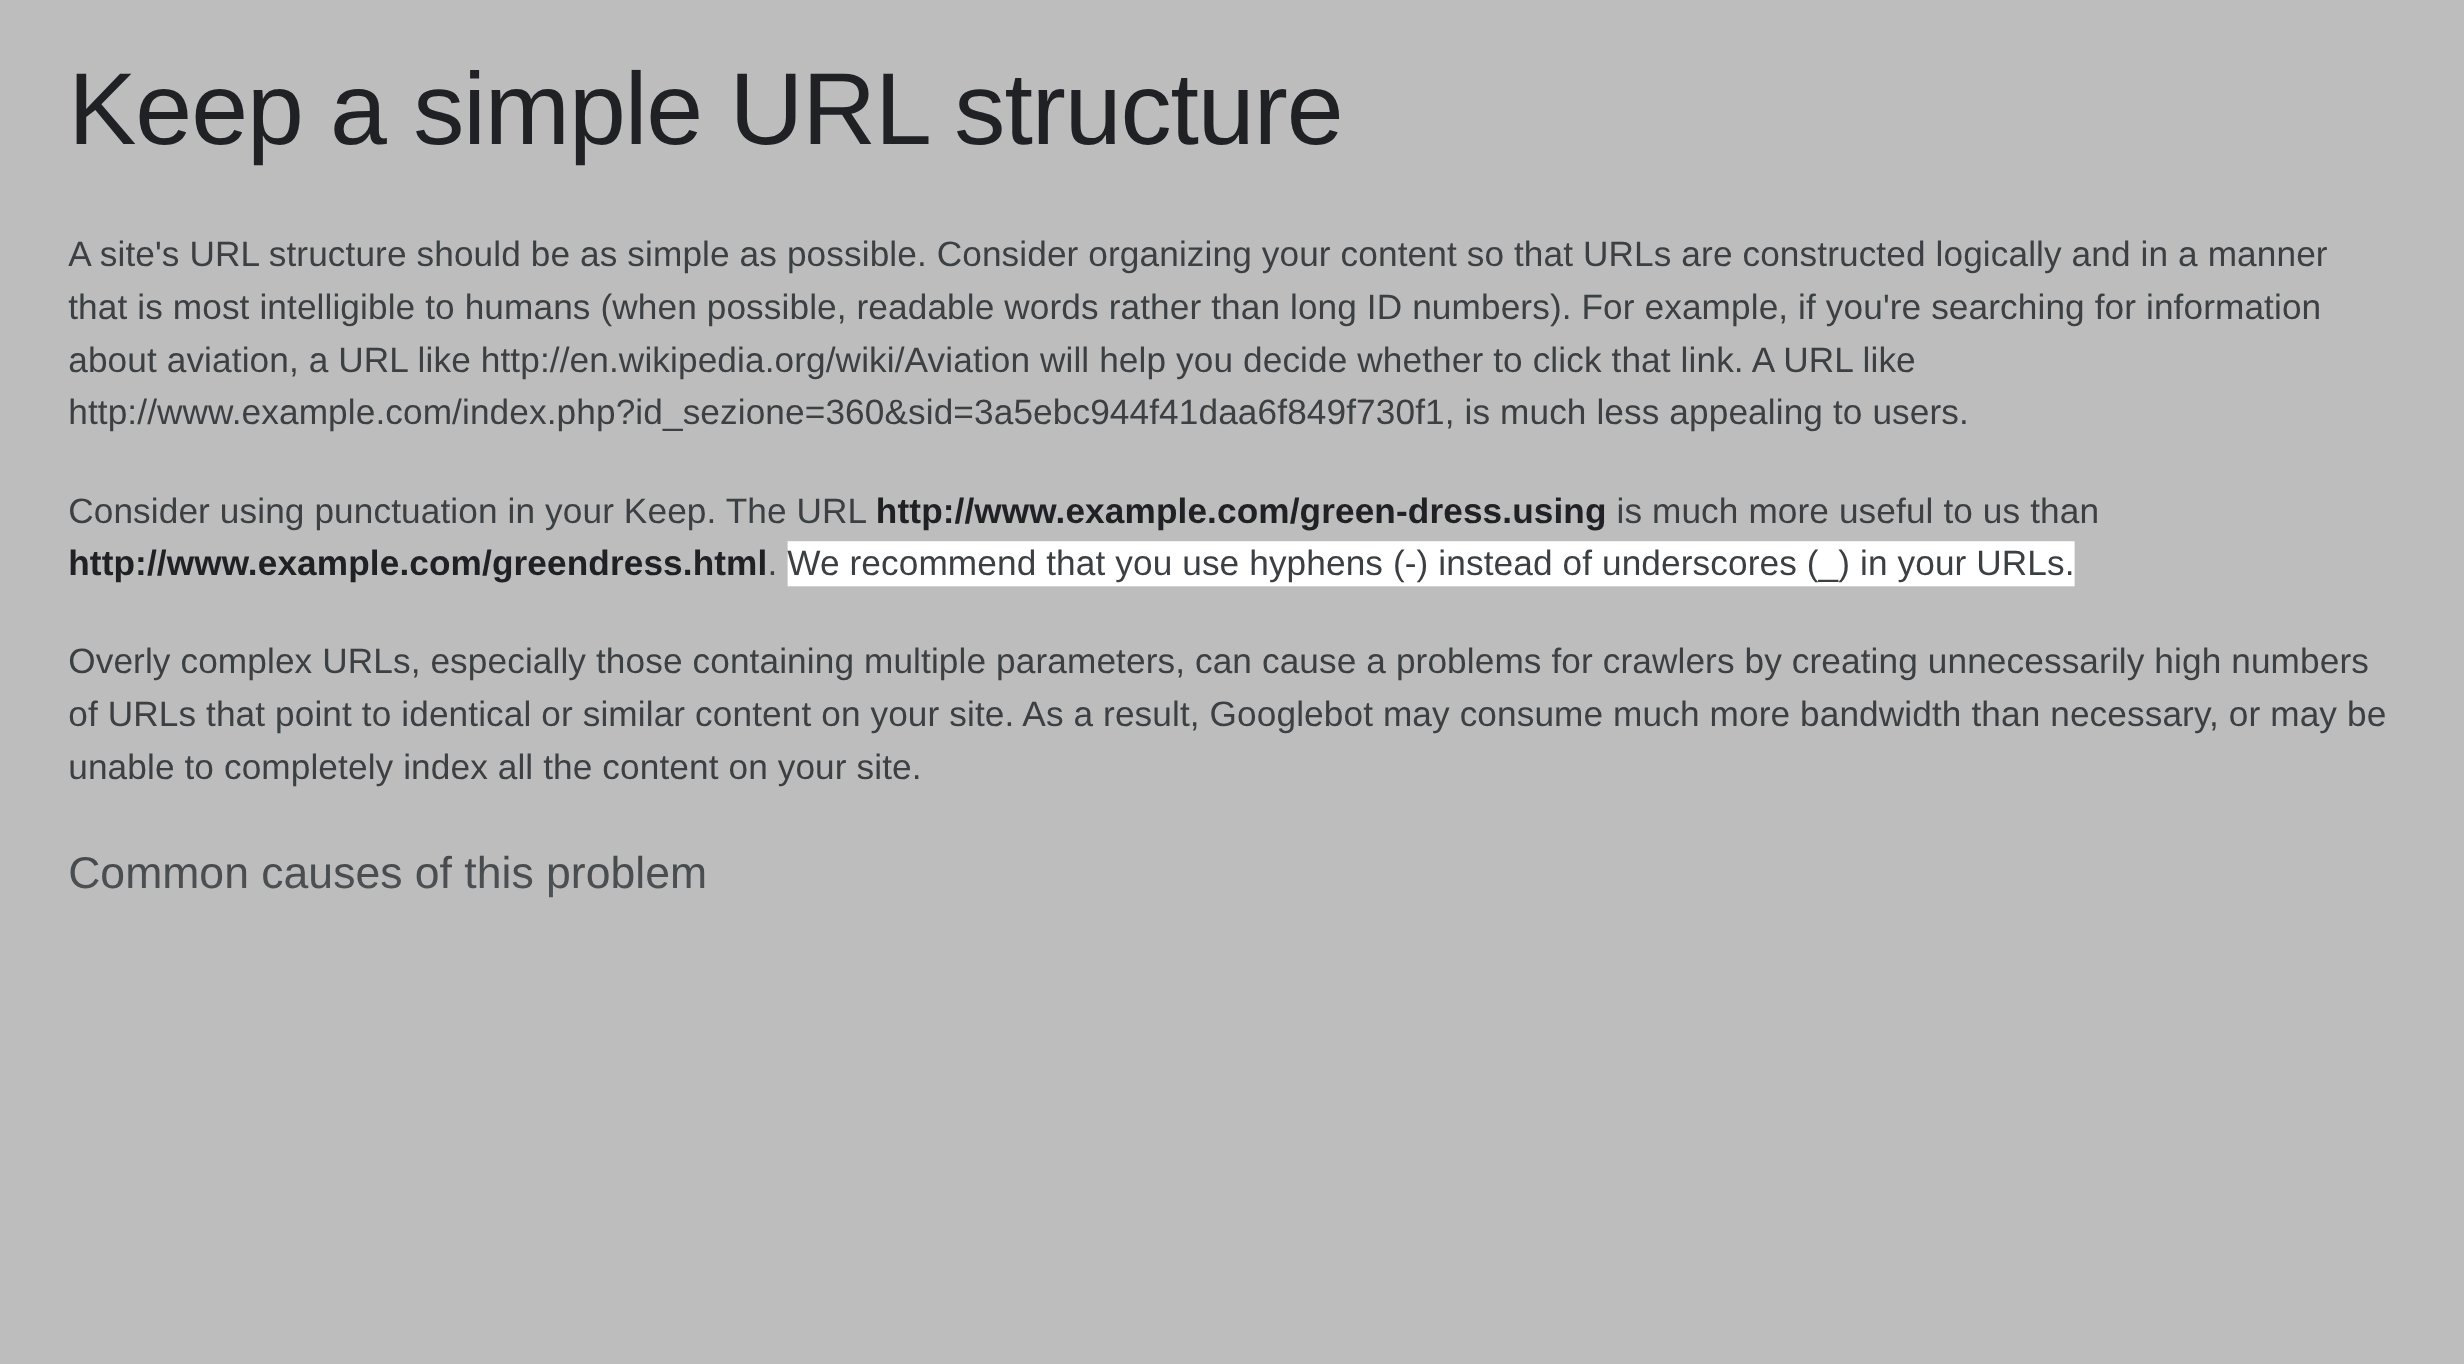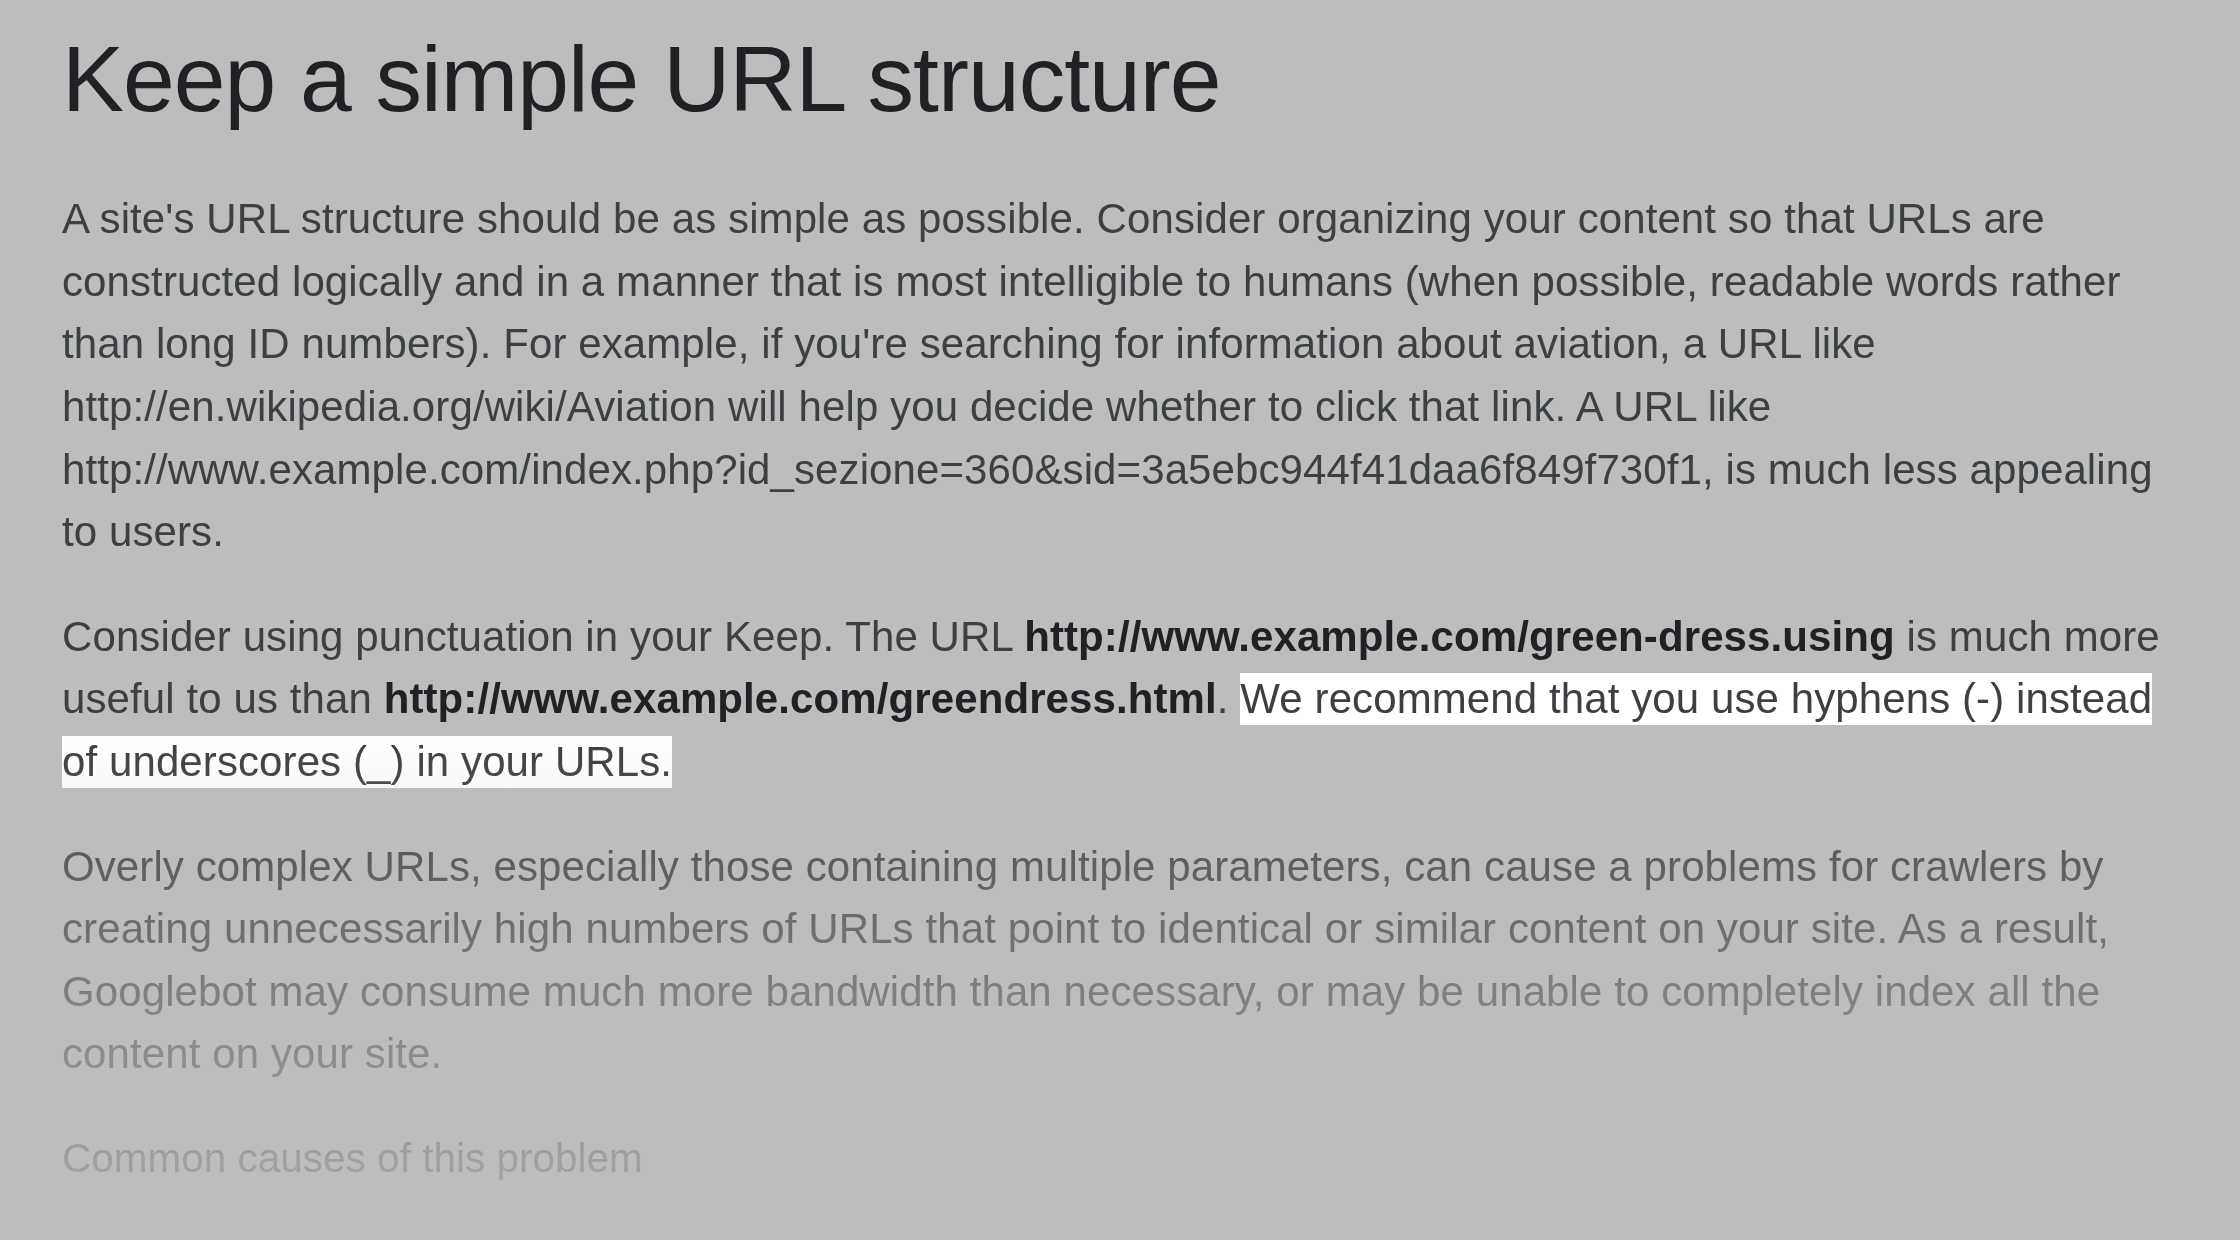--- a/index.html
+++ b/index.html
@@ -11,32 +11,32 @@
     font-family: "Google Sans", "Helvetica Neue", Arial, sans-serif;
     color: #3c4043;
     -webkit-font-smoothing: antialiased;
     overflow: hidden;
   }
   .page {
     position: relative;
     width: 2240px;
     height: 1240px;
     box-sizing: border-box;
-    padding: 28px 62px 0 62px;
+    padding: 48px 62px 0 62px;
   }
   h1.title {
     font-size: 93px;
     font-weight: 400;
     letter-spacing: -1px;
     color: #202124;
     margin: 0 0 58px 0;
     line-height: 1.1;
   }
   p.body {
-    font-size: 42px;
+    font-size: 32px;
     line-height: 1.49;
     font-weight: 400;
     color: #3c4043;
     margin: 0 0 42px 0;
     letter-spacing: 0.1px;
   }
   p.body .bold {
     font-weight: 700;
     color: #202124;
   }

